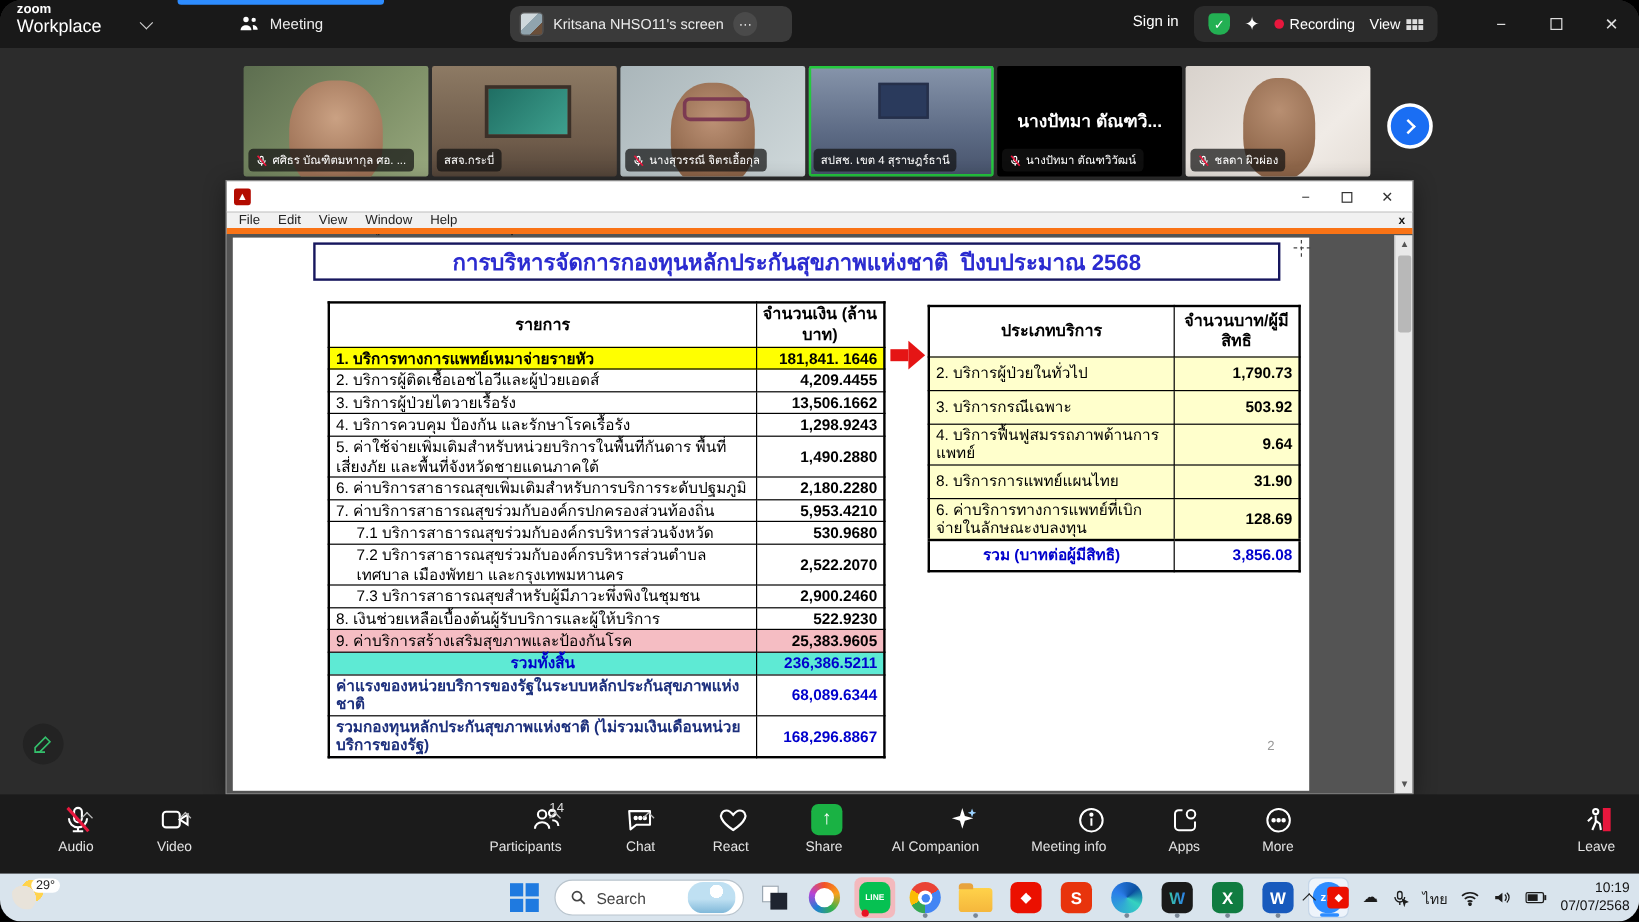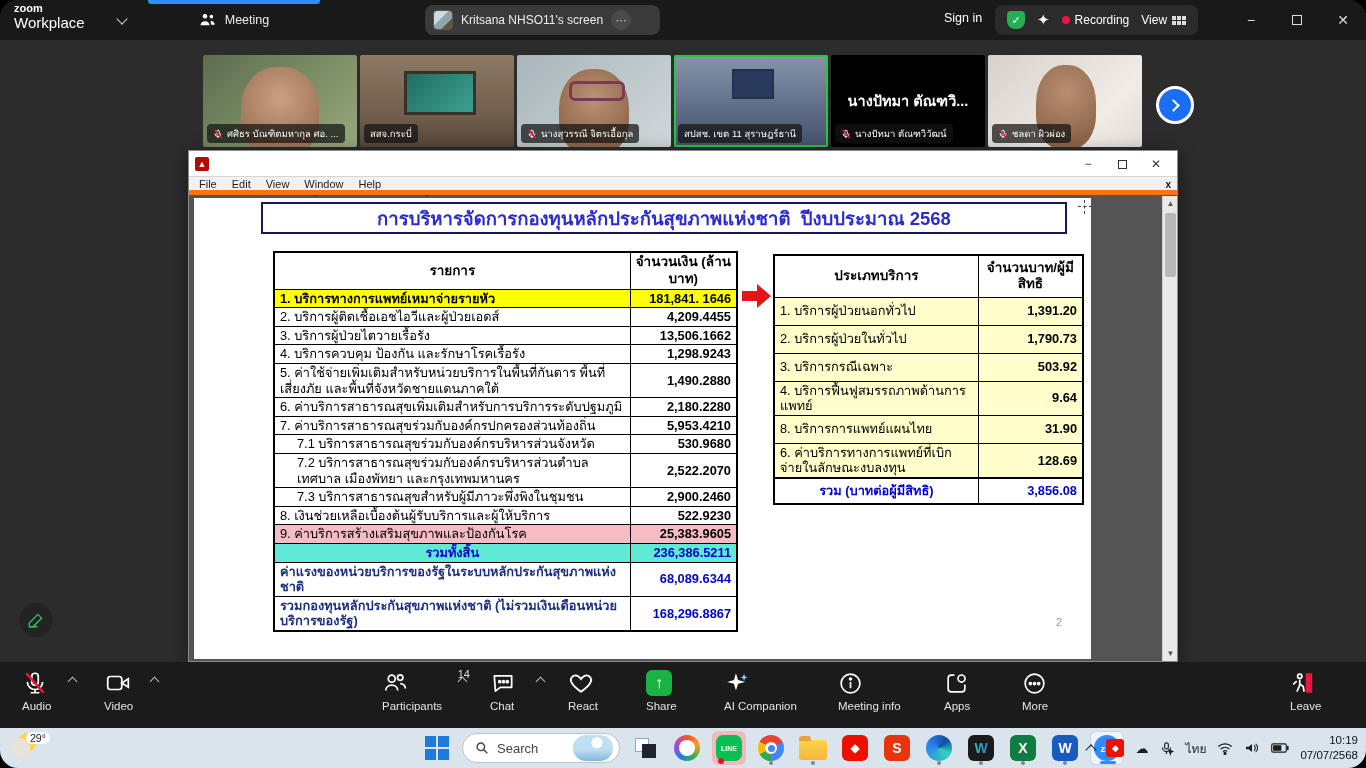--- a/index.html
+++ b/index.html
@@ -100,21 +100,21 @@
   .ratetbl tr.r td { background:#ffffcc; height:28px; }
   .ratetbl tr.sum td { background:#fff; color:#0000cc; font-weight:bold; border-top:2px solid #000; height:26px; }
   .ratetbl tr.sum .lab { text-align:center; }
 
   .red-arrow { position:absolute; left:548px; top:86px; width:30px; height:24px; }
   .red-arrow .shaft { position:absolute; left:0; top:7px; width:15px; height:10px; background:#e51515; }
   .red-arrow .head { position:absolute; left:15px; top:0; width:0; height:0; border-top:12px solid transparent; border-bottom:12px solid transparent; border-left:14px solid #e51515; }
 
   
   .ztoolbar { position:absolute; left:0; top:662px; width:1366px; height:66px; background:#1b1b1b; }
-  .tbtn { position:relative; display:flex; flex-direction:column; align-items:flex-start; justify-content:flex-start; padding-top:8px; color:#e3e3e3; font-size:11.5px; min-width:56px; gap:4px; }
+  .tbtn { position:relative; display:flex; flex-direction:column; align-items:flex-end; justify-content:flex-start; padding-top:8px; color:#e3e3e3; font-size:11.5px; min-width:56px; gap:4px; }
   .tbtn .ticon { height:26px; display:flex; align-items:center; }
   .chev { width:7px; height:7px; border-left:1.6px solid #bbb; border-top:1.6px solid #bbb; transform:rotate(45deg); position:absolute; right:2px; top:16px; }
   .pcount { position:absolute; top:6px; right:-2px; color:#ddd; font-size:11px; }
   .share-ic { width:26px; height:26px; border-radius:6px; background:#1ab244; color:#fff; font-weight:bold; font-size:16px; display:flex; align-items:center; justify-content:center; }
   .tb-left { position:absolute; left:22px; top:0; display:flex; gap:26px; }
   .tb-center { position:absolute; left:382px; top:0; display:flex; gap:22px; }
   .tb-right { position:absolute; right:20px; top:0; }
 
   
   .taskbar { position:absolute; left:0; top:728px; width:1366px; height:40px; background:#d9e4ed; display:flex; align-items:center; }
@@ -249,21 +249,21 @@
               <line x1="4" y1="2" x2="21" y2="22" stroke="#e8173d" stroke-width="3.4"></line>
             </svg>
             <span>นางสุวรรณี จิตรเอื้อกุล</span>
           </div>
         </div>
 
         <div class="tile active room-blue">
 
           <div class="nametag">
 
-            <span>สปสช. เขต 11 สุราษฎร์ธานี</span>
+            <span>สปสช. เขต 4 สุราษฎร์ธานี</span>
           </div>
         </div>
 
         <div class="tile text">
           <div class="bigname">นางปัทมา ตัณฑวิ...</div>
           <div class="nametag">
             <svg class="micmuted" width="10" height="10" viewBox="0 0 24 24">
               <g fill="none" stroke="#fff" stroke-width="2.4">
                 <rect x="9" y="3" width="6" height="11" rx="3"></rect>
                 <path d="M5 11a7 7 0 0 0 14 0"></path>
@@ -418,24 +418,20 @@
               <span class="head"></span>
             </div>
 
           <table class="doc ratetbl">
             <tbody>
                 <tr class="hdr">
                   <td class="lab" style="font-weight: bold; text-align: center;">ประเภทบริการ</td>
                   <td class="valh" style="font-weight: bold; text-align: center;">จำนวนบาท/ผู้มีสิทธิ</td>
                 </tr>
 
-                <tr class="r">
-                  <td class="lab">1. บริการผู้ป่วยนอกทั่วไป</td>
-                  <td class="val">1,391.20</td>
-                </tr>
 
                 <tr class="r">
                   <td class="lab">2. บริการผู้ป่วยในทั่วไป</td>
                   <td class="val">1,790.73</td>
                 </tr>
 
                 <tr class="r">
                   <td class="lab">3. บริการกรณีเฉพาะ</td>
                   <td class="val">503.92</td>
                 </tr>

